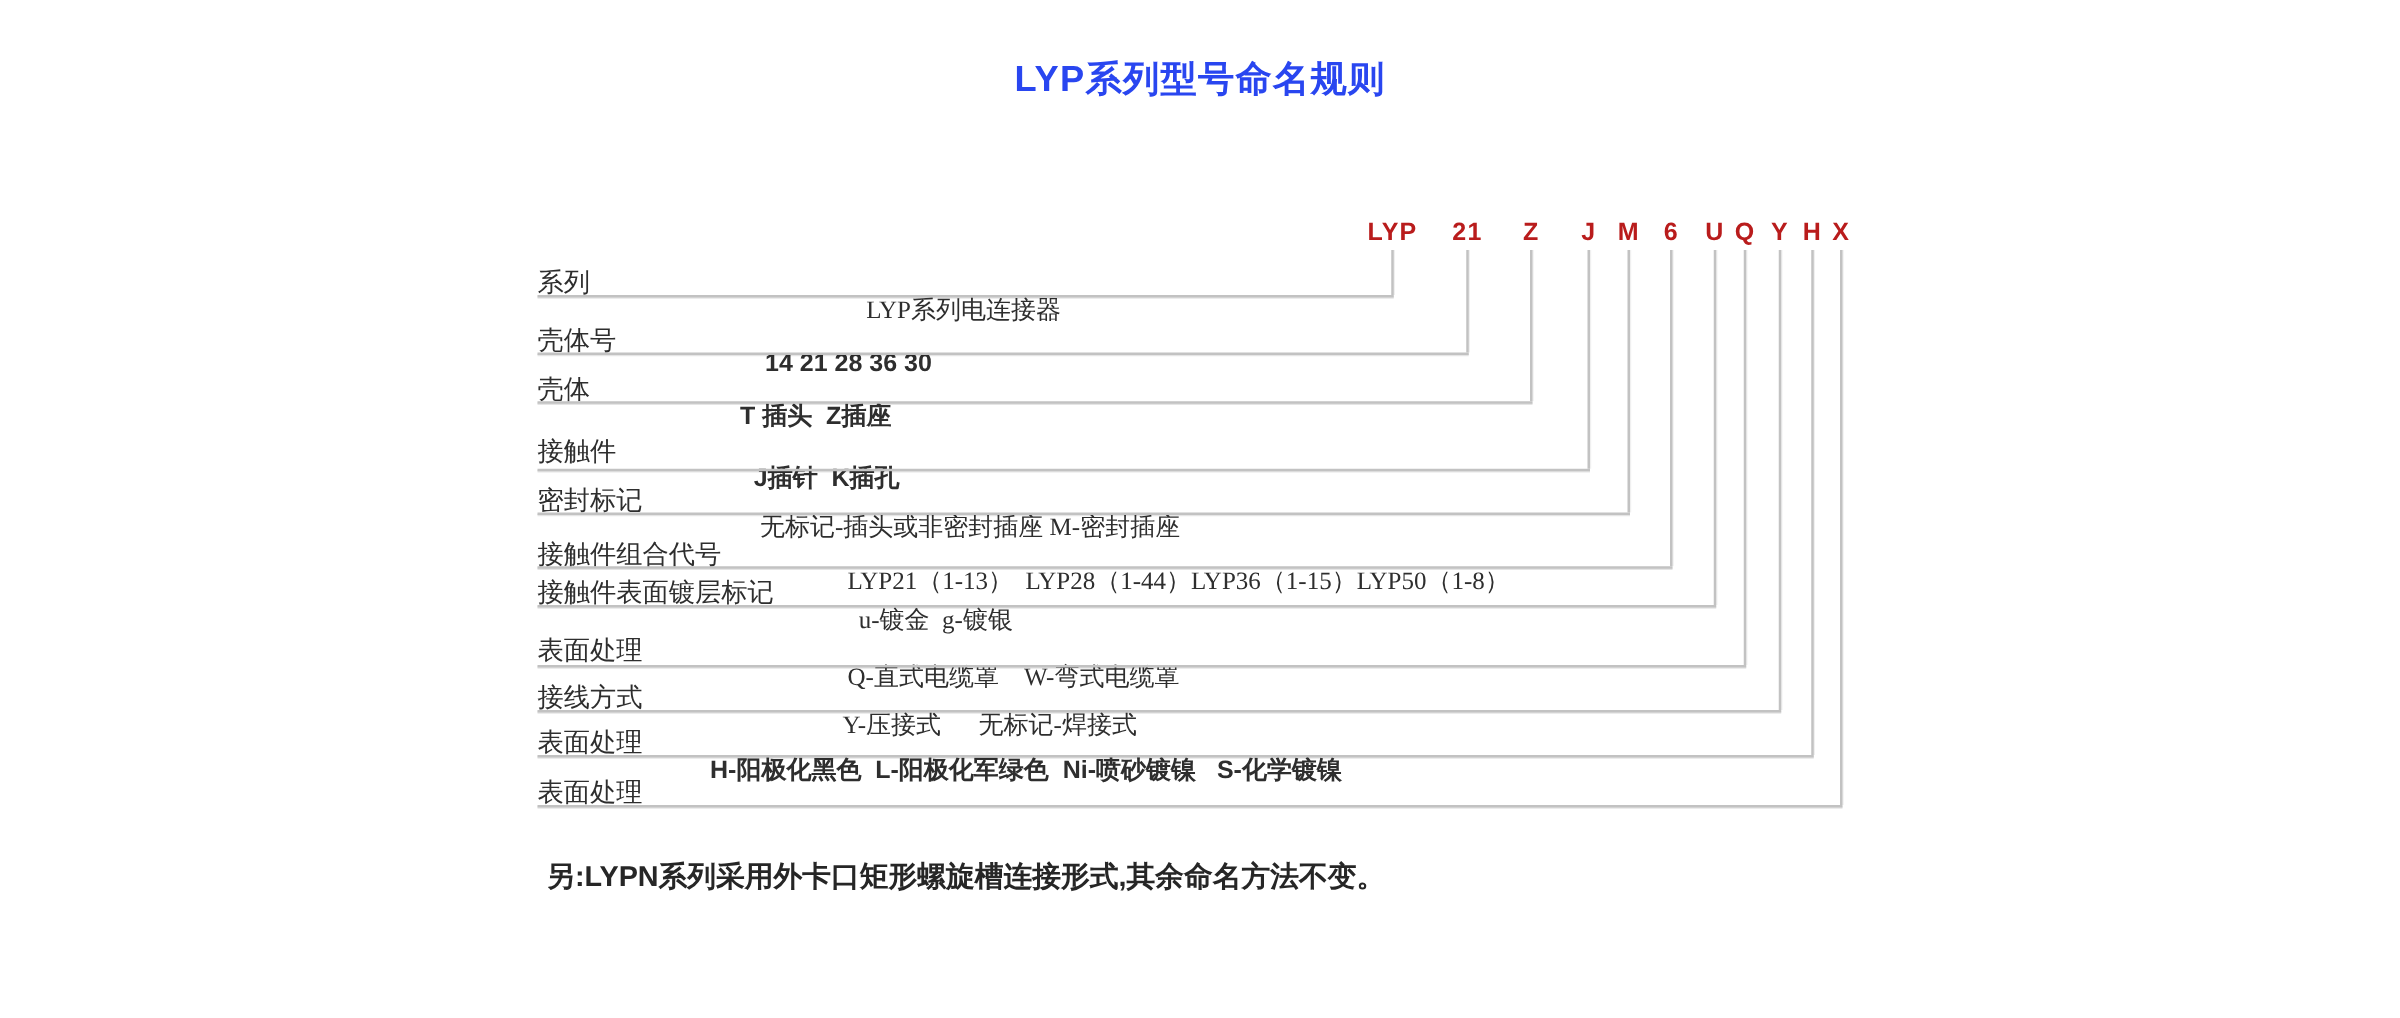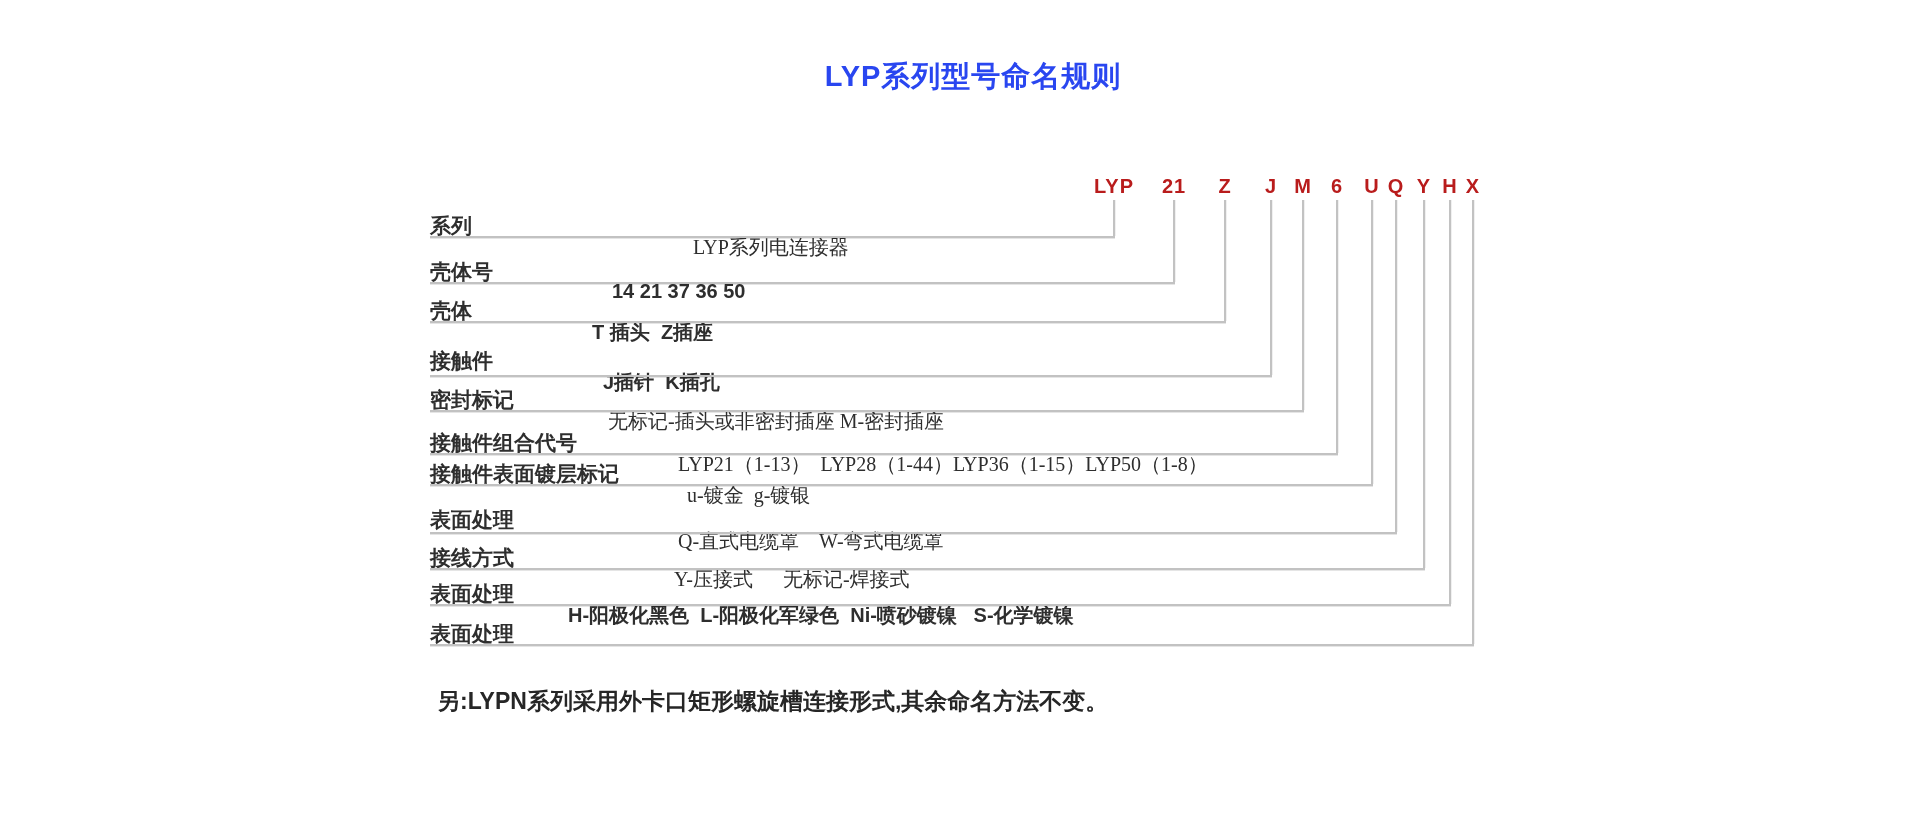--- a/index.html
+++ b/index.html
@@ -2,37 +2,37 @@
 <html><head>
 <meta charset="utf-8">
 <style>
   html,body{margin:0;padding:0;background:#ffffff;}
   .page{
     position:relative;width:1920px;height:814px;background:#ffffff;overflow:hidden;
     font-family:"Liberation Sans","DejaVu Sans",sans-serif;color:#2b2b2b;
   }
   .title{
     position:absolute;top:44px;left:50%;transform:translateX(-50%);
-    margin:13px;font-size:29px;font-weight:700;letter-spacing:1px;color:#2946f0;
+    margin:0;font-size:29px;font-weight:700;letter-spacing:1px;color:#2946f0;
     white-space:pre;
   }
   .code-part{
     position:absolute;top:175px;transform:translateX(-50%);
     font-size:20px;font-weight:700;color:#b91c1c;white-space:pre;letter-spacing:1px;
   }
   .vline{
     position:absolute;width:2px;background:#c2c2c2;
     box-shadow:1px 0 0 rgba(0,0,0,0.06);
   }
   .hline{
     position:absolute;height:2px;background:#c2c2c2;
     box-shadow:0 1px 0 rgba(0,0,0,0.10);
   }
   .lbl{
-    position:absolute;font-size:21px;font-weight:700;color:#2e2e2e;white-space:pre;
+    position:absolute;font-size:21px;font-weight:400;color:#2e2e2e;white-space:pre;
   }
   .val{
     position:absolute;font-size:20px;color:#2e2e2e;white-space:pre;margin-top:22px;
   }
   .serif{font-family:"Liberation Serif","DejaVu Serif",serif;}
   .sansb{font-weight:700;}
   .note{
     position:absolute;left:437px;top:686px;margin:0;
     font-size:23px;font-weight:700;color:#262626;white-space:pre;text-align:center;
   }
@@ -73,21 +73,21 @@
   </div>
 
   <div>
     <span class="lbl" style="left:430px;top:212px">系列</span>
     <span class="val serif" style="left:693px;top:212px">LYP系列电连接器</span>
     <div class="hline" style="left:430px;top:236px;width:685px"></div>
   </div>
 
   <div>
     <span class="lbl" style="left:430px;top:258px">壳体号</span>
-    <span class="val sansb" style="left:612px;top:258px">14 21 37 36 50</span>
+    <span class="val sansb" style="left:612px;top:258px">14 21 28 36 30</span>
     <div class="hline" style="left:430px;top:282px;width:745px"></div>
   </div>
 
   <div>
     <span class="lbl" style="left:430px;top:297px">壳体</span>
     <span class="val sansb" style="left:592px;top:297px">T 插头  Z插座</span>
     <div class="hline" style="left:430px;top:321px;width:796px"></div>
   </div>
 
   <div>

